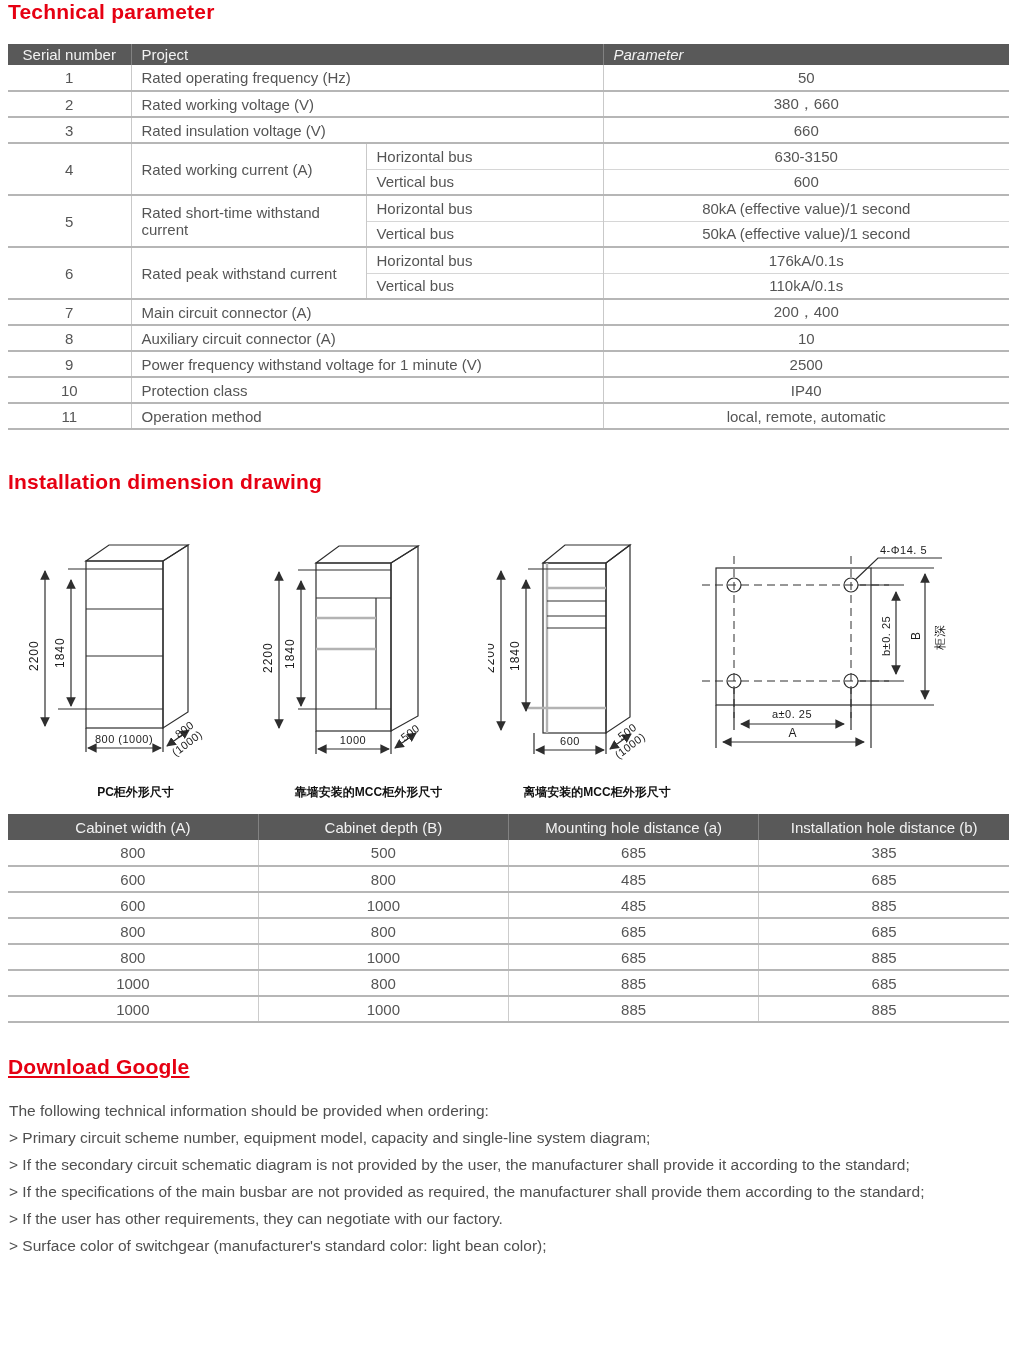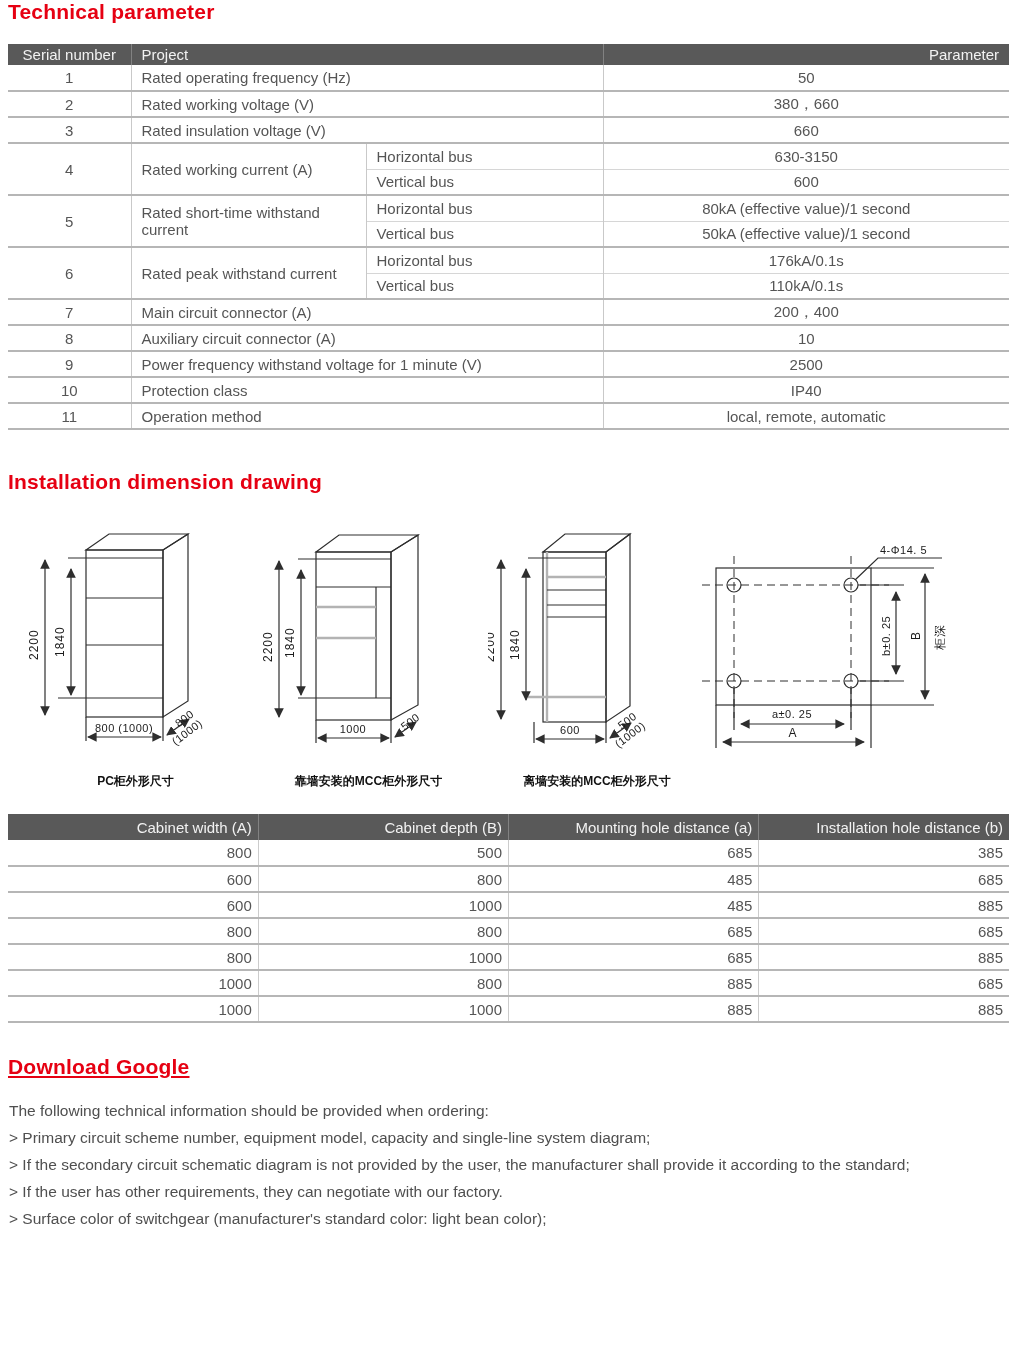--- a/index.html
+++ b/index.html
@@ -19,53 +19,53 @@
   table.params {
     border-collapse:collapse; table-layout:fixed;
     width:1001px; margin:20px 0 0 8px;
     font-size:15px; color:#555;
   }
   table.params th {
     background:#595959; color:#f2f2f2; font-weight:normal;
     height:16px; padding:2px 10px; text-align:left; font-size:15px;
   }
   table.params th.h-serial { border-right:1px solid #828282; text-align:center; padding:2px 4px; }
-  table.params th.h-param  { border-left:1px solid #828282; text-align:right; }
+  table.params th.h-param  { border-left:1px solid #828282; text-align:left;font-style:italic; }
   table.params td { height:26px; padding:1px 10px; border-top:2px solid #b6b6b6; background:#fff; }
   table.params tr.first td { border-top:none; }
   table.params tr.subrow td { border-top:1px solid #d6d6d6; }
   table.params tr.last td { border-bottom:2px solid #b6b6b6; }
   td.serial { text-align:center; border-right:1px solid #c9c9c9; padding:1px 4px; }
   td.sub    { border-left:1px solid #c9c9c9; }
   td.param  { border-left:1px solid #c9c9c9; text-align:center; }
 
   
   .drawings { position:relative; height:278px; margin-top:26px; }
-  .draw-block { position:absolute; top:5px; text-align:center; }
+  .draw-block { position:absolute; top:16px; text-align:center; }
   .d1 { left:18px;  width:235px; }
   .d2 { left:256px; width:225px; }
   .d3 { left:488px; width:218px; }
   .d4 { left:694px; top:8px; width:330px; }
   .draw-caption {
     font-weight:bold; font-size:12px; color:#111;
     margin-top:4px;
     text-align:center;
   }
   svg .ln   { stroke:#2e2e2e; stroke-width:1.2; fill:none; }
   svg .lngr { stroke:#b3b3b3; stroke-width:2.4; fill:none; }
   svg .dash { stroke:#2e2e2e; stroke-width:1; fill:none; stroke-dasharray:8 5; }
   svg .dim  { stroke:#2e2e2e; stroke-width:1.2; fill:none; }
   svg text  { fill:#1c1c1c; font-family:"Liberation Sans",sans-serif; font-size:12px; letter-spacing:1px; }
   svg text.sm { font-size:11px; letter-spacing:0.5px; }
 
   
   table.sizes {
     border-collapse:collapse; table-layout:fixed;
     width:1001px; margin:16px 0 0 8px;
-    font-size:15px; color:#555; text-align:right;
+    font-size:15px; color:#555; text-align:center;
   }
   table.sizes th {
     background:#595959; color:#f2f2f2; font-weight:normal;
     height:26px; padding:2px 6px; font-size:15px; border-left:1px solid #828282;
   }
   table.sizes th:first-child { border-left:none; }
   table.sizes td { height:26px; padding:1px 6px; border-left:1px solid #cccccc; border-top:2px solid #b6b6b6; }
   table.sizes td:first-child { border-left:none; }
   table.sizes tr.first td { border-top:none; }
   table.sizes tr.last td { border-bottom:2px solid #b6b6b6; }
@@ -349,17 +349,18 @@
       </tr>
     </tbody>
   </table>
 
   <h2 class="heading h-download">Download Google</h2>
 
   <div class="ordering">
     <p>The following technical information should be provided when ordering:</p>
     <p>&gt; Primary circuit scheme number, equipment model, capacity and single-line system diagram;</p>
     <p>&gt; If the secondary circuit schematic diagram is not provided by the user, the manufacturer shall provide it according to the standard;</p>
+    <p>&gt; If the specifications of the main busbar are not provided as required, the manufacturer shall provide them according to the standard;</p>
     <p>&gt; If the user has other requirements, they can negotiate with our factory.</p>
     <p>&gt; Surface color of switchgear (manufacturer's standard color: light bean color);</p>
   </div>
 
 </div>
 
 </body></html>

